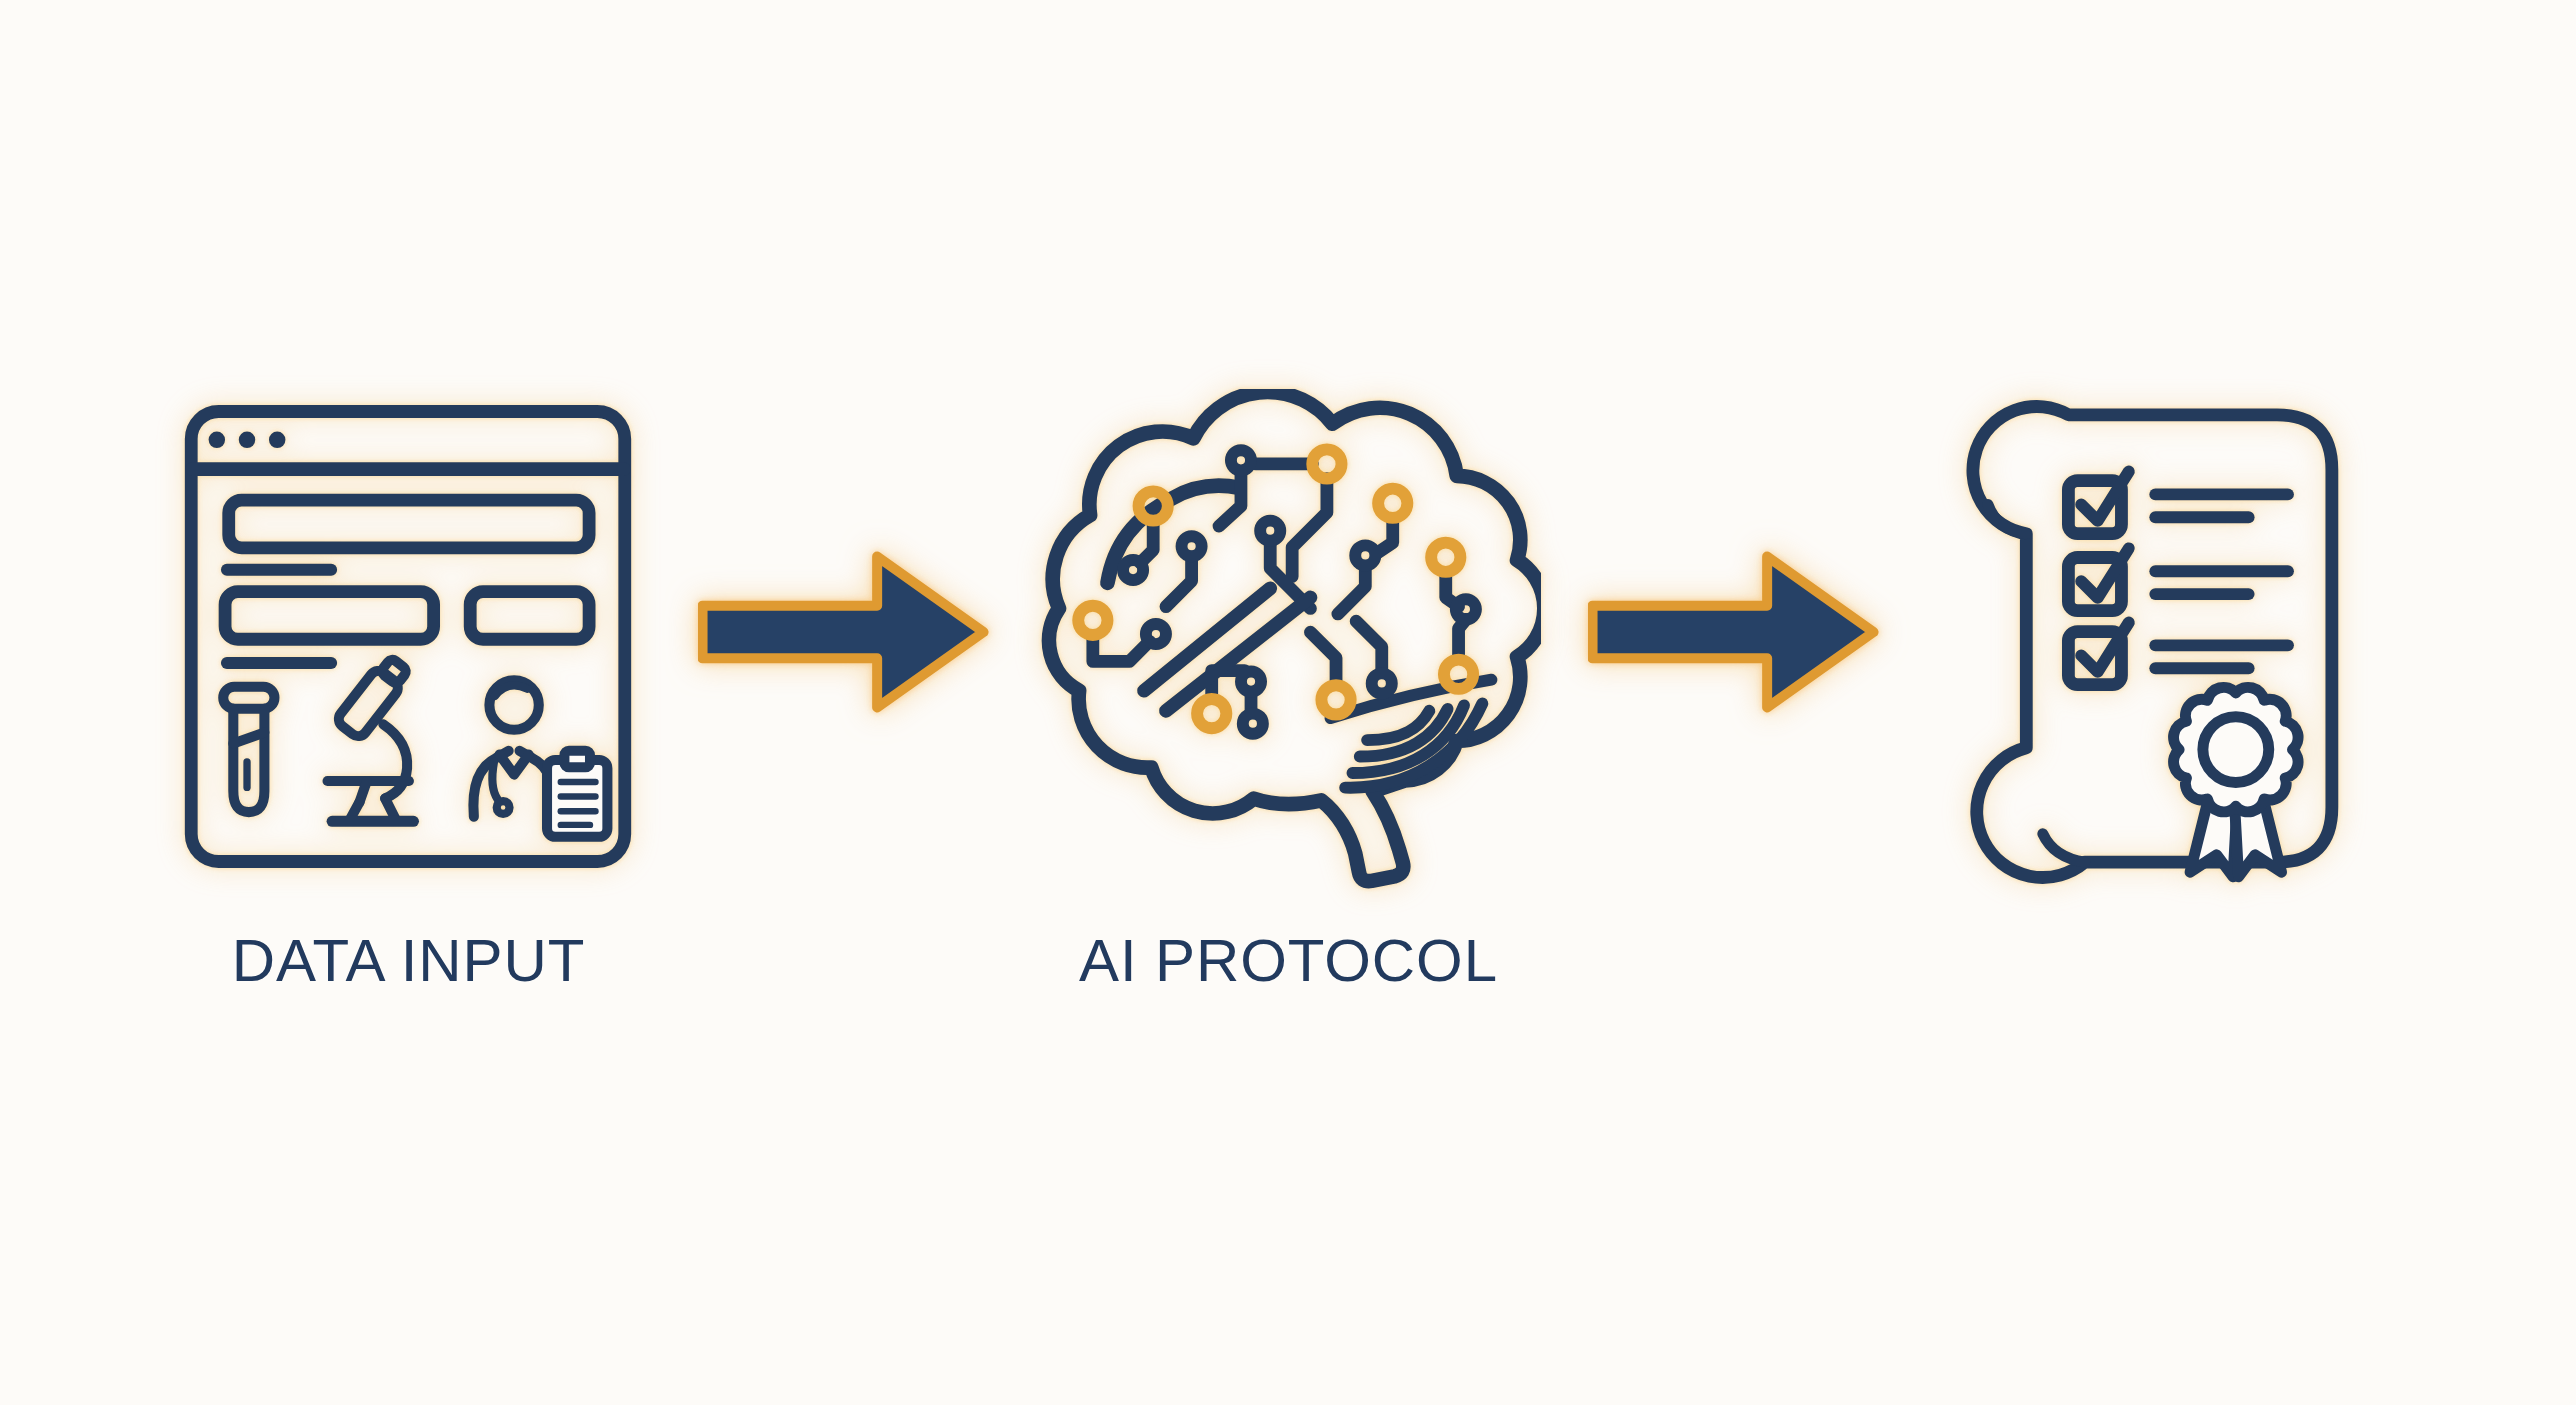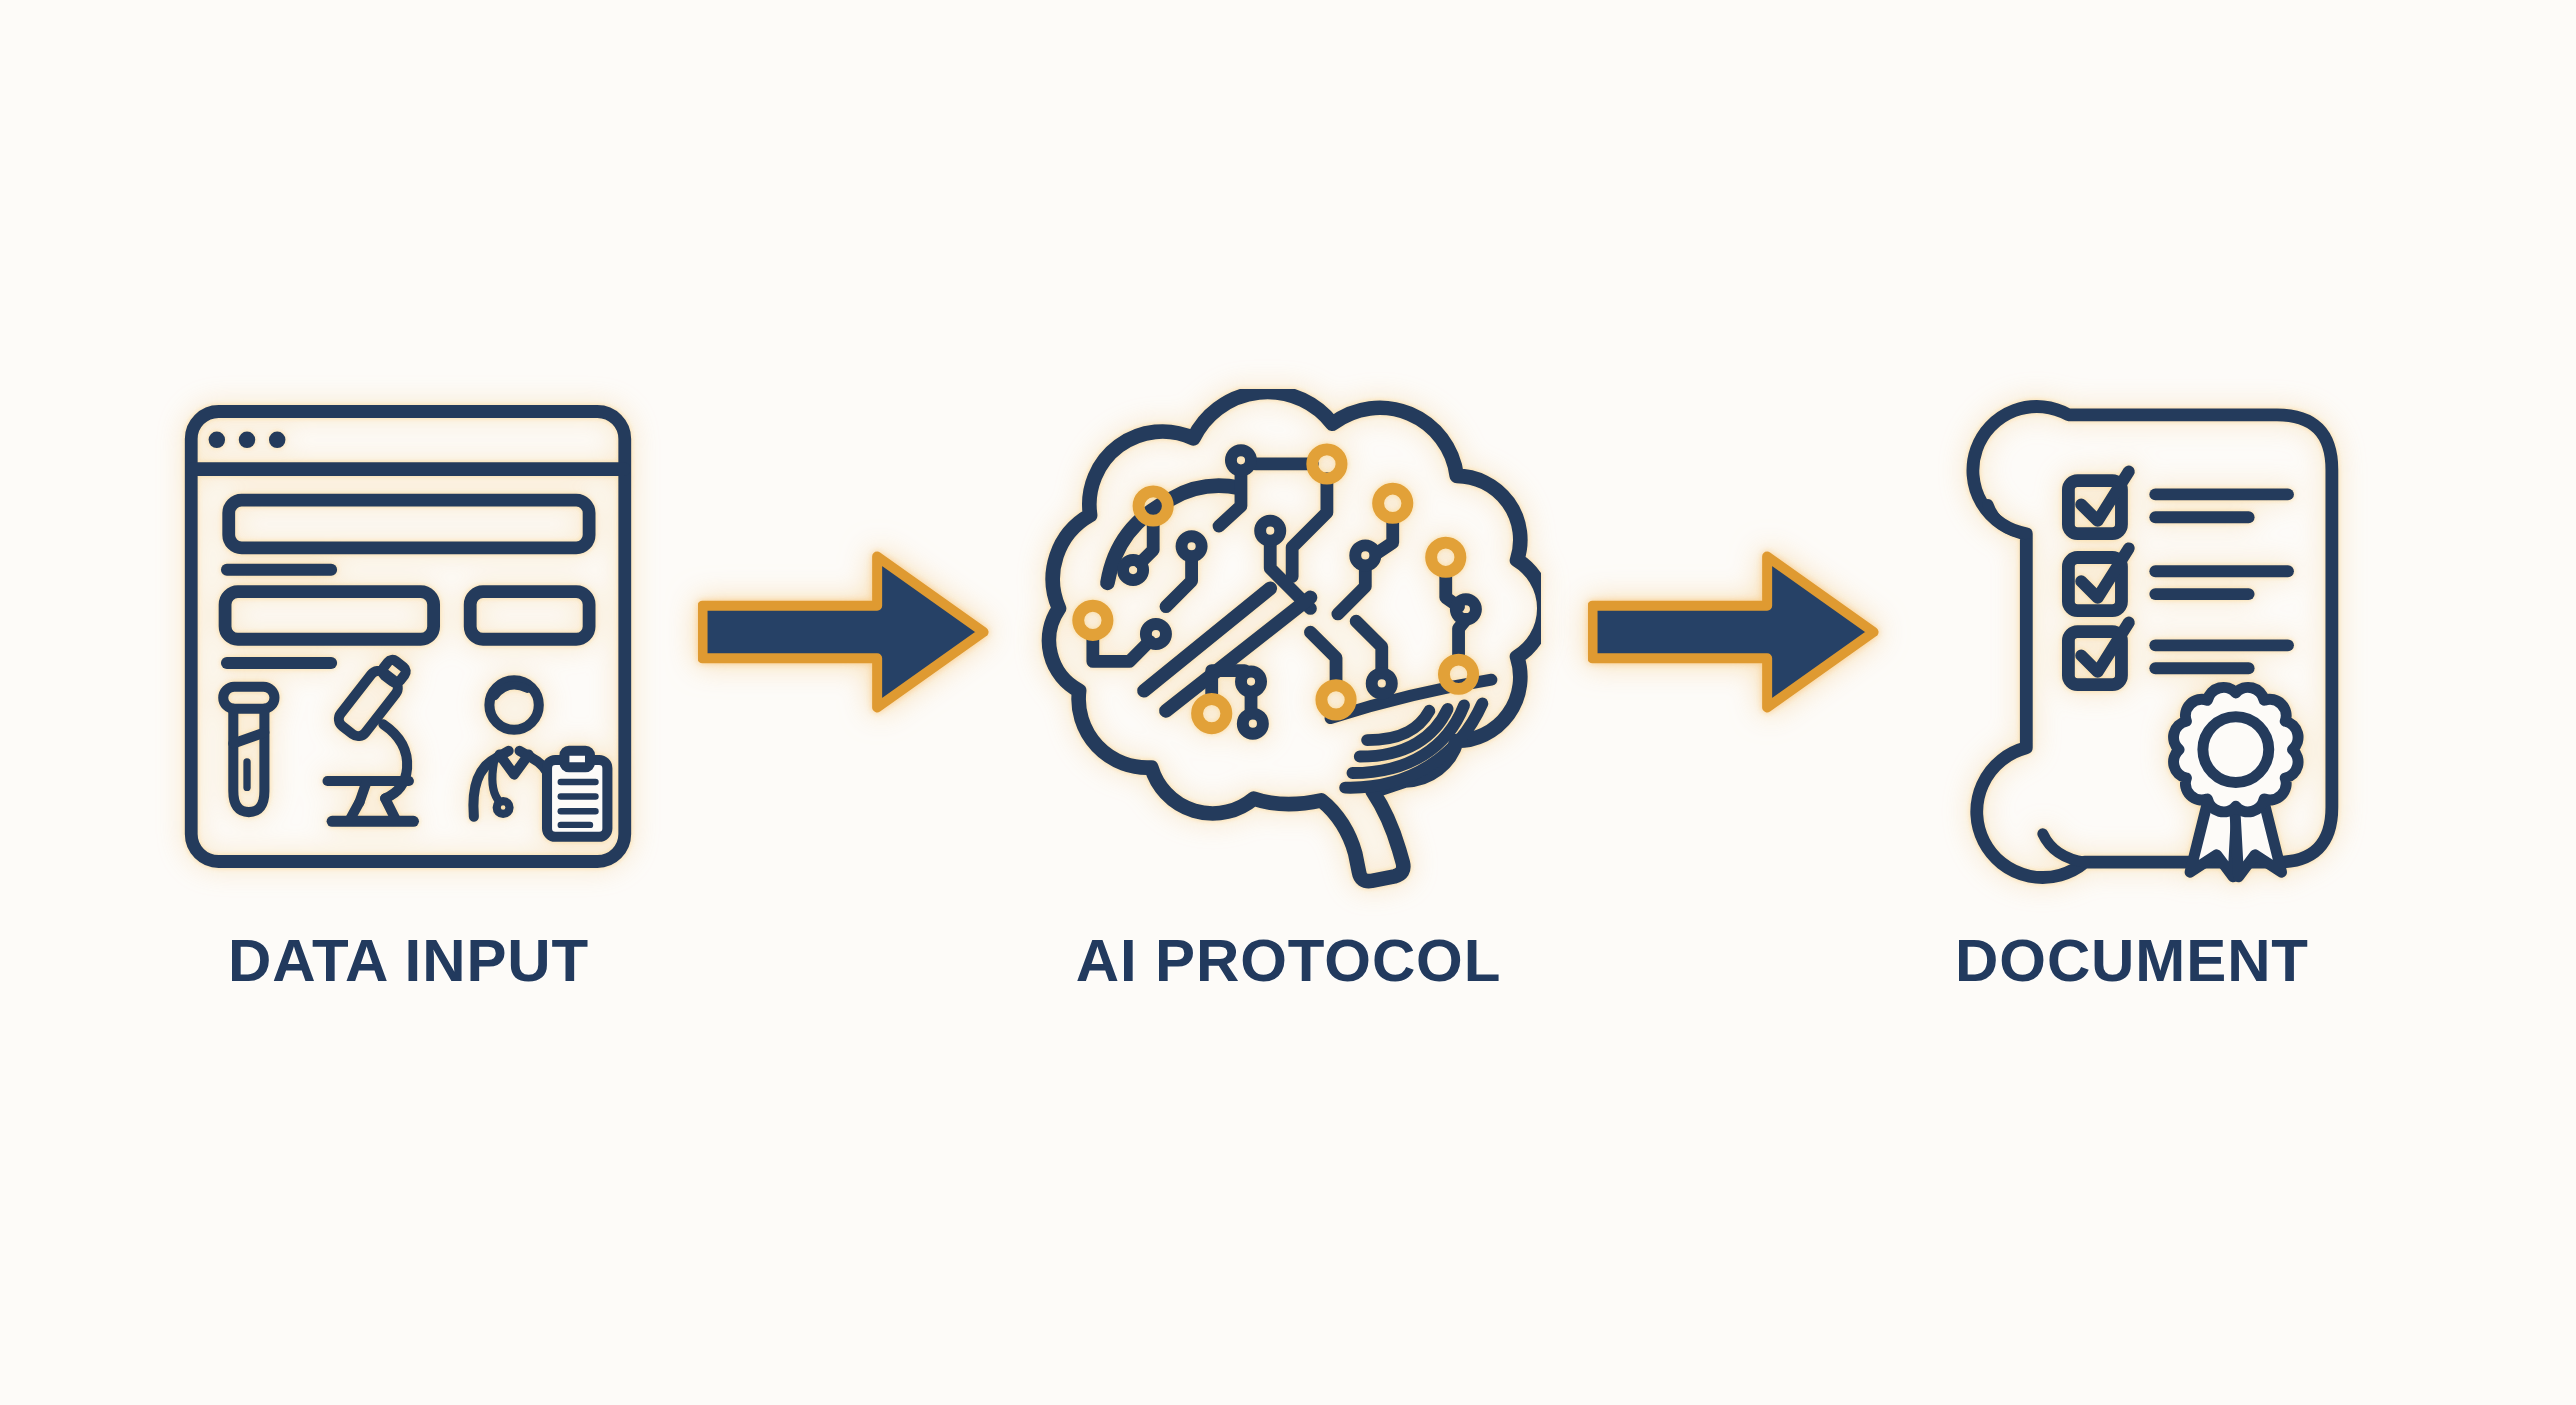--- a/index.html
+++ b/index.html
@@ -15,21 +15,21 @@
     filter: drop-shadow(0 0 2.7px rgba(250,216,152,0.95))
             drop-shadow(0 0 12.8px rgba(248,224,184,0.8));
   }
   .arrow-glow{
     filter: drop-shadow(0 0 3.7px rgba(247,200,130,0.9))
             drop-shadow(0 0 14.6px rgba(247,210,150,0.7));
   }
   .stage-label{
     position:absolute;
     top:915px;
-    font-weight:700;
+    font-weight:400;
     font-size:60px;
     letter-spacing:0.9px;
     color:#223A5E;
     text-align:center;
     line-height:1.52;
     white-space:nowrap;
   }
   .stage-label span{display:block;}
   svg{display:block;}
 </style>
@@ -229,15 +229,14 @@
 
 <div class="stage-label" style="left:134px;width:549px;">
   <span>DATA INPUT</span>
 </div>
 
 <div class="stage-label" style="left:1014px;width:549px;">
   <span>AI PROTOCOL</span>
 </div>
 
 <div class="stage-label" style="left:1766px;width:732px;">
-  <span>DOCUMENT</span>
 </div>
 
 
 </body></html>

